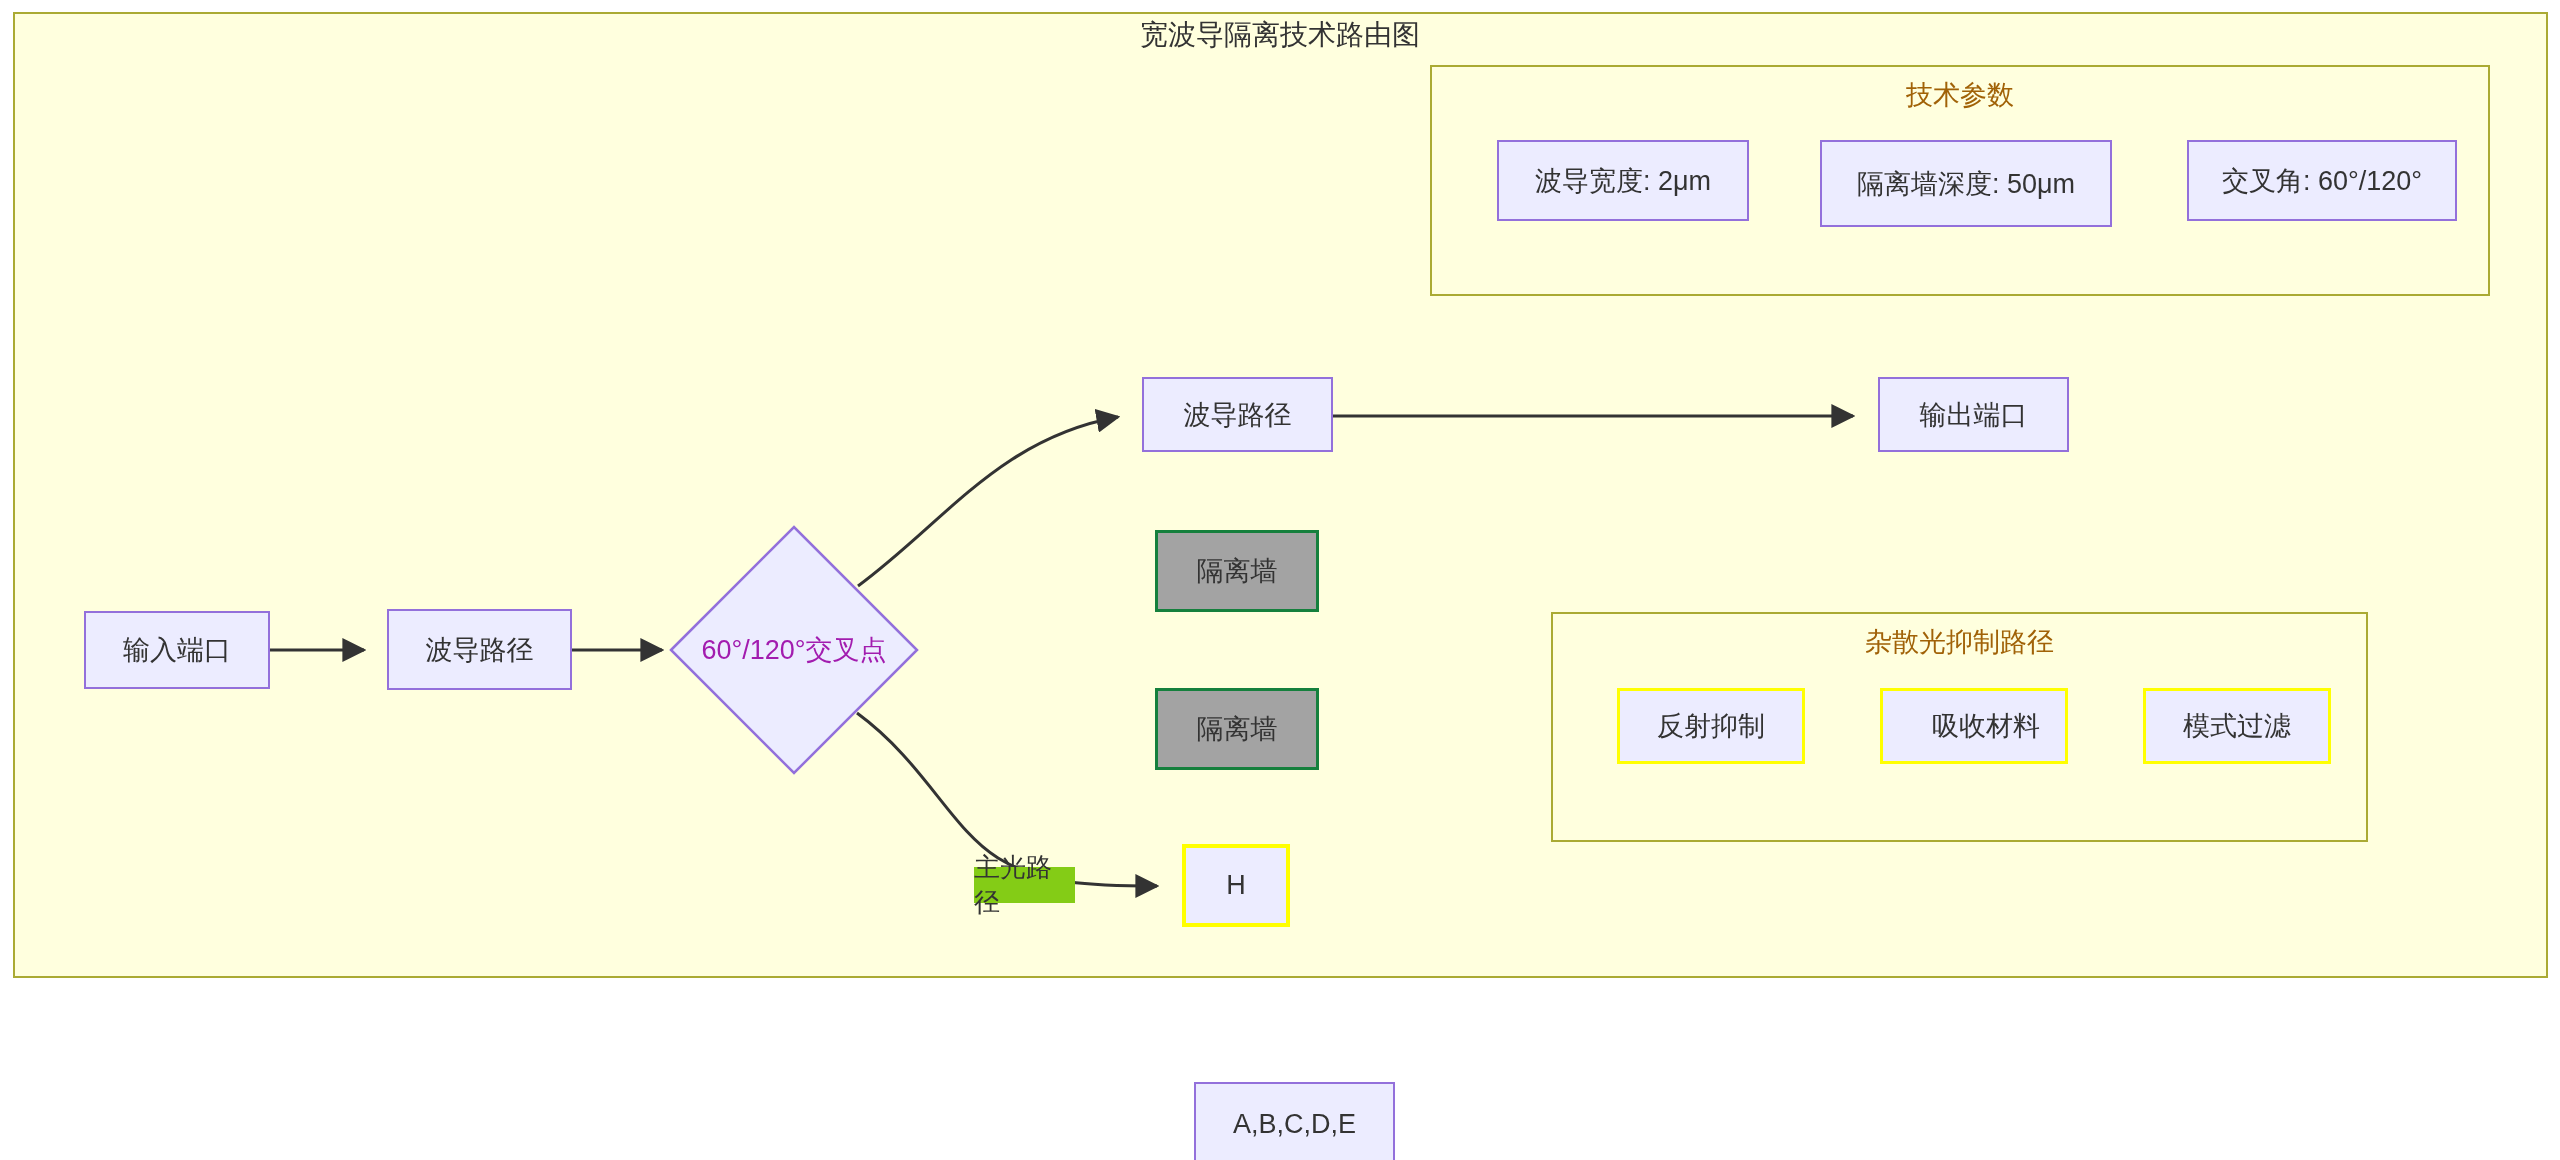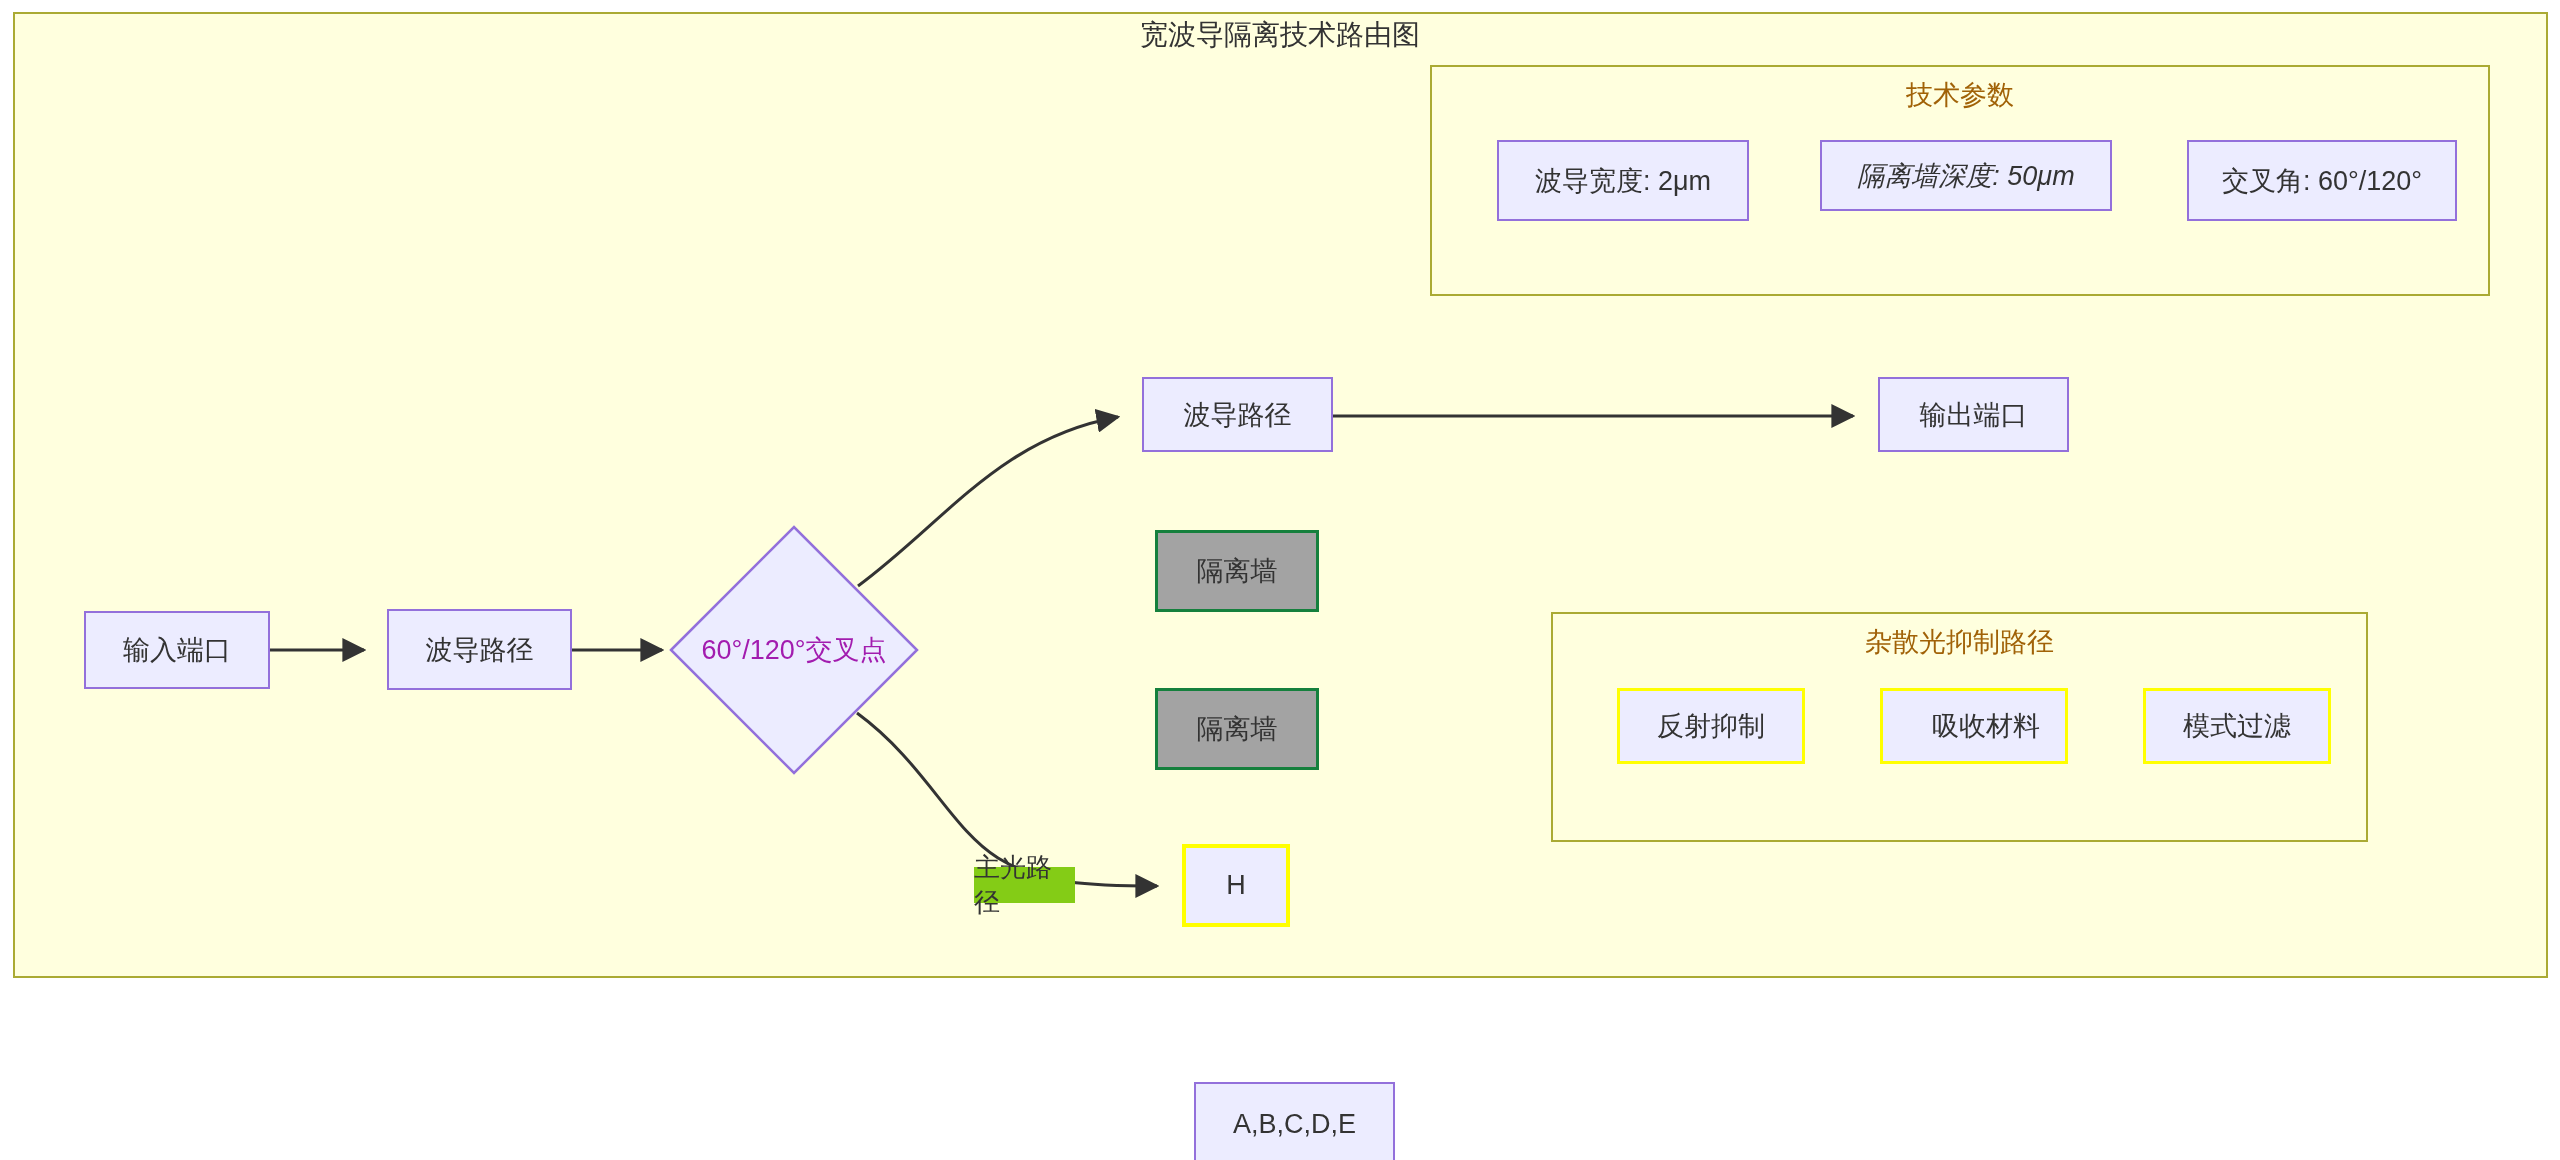--- a/index.html
+++ b/index.html
@@ -64,21 +64,21 @@
   .n-wg-left      { left: 372px;  top: 609px;  width: 185px; height: 81px; }
   .n-wg-top       { left: 1127px; top: 377px;  width: 191px; height: 75px; }
   .n-output       { left: 1863px; top: 377px;  width: 191px; height: 75px; }
   .n-iso1         { left: 1140px; top: 530px;  width: 164px; height: 82px; }
   .n-iso2         { left: 1140px; top: 688px;  width: 164px; height: 82px; }
   .n-h            { left: 1167px; top: 844px;  width: 108px; height: 83px; }
   .n-abcde        { left: 1179px; top: 1082px; width: 201px; height: 84px; }
 
   
   .n-p1 { left: 1482px; top: 140px; width: 252px; height: 81px; }
-  .n-p2 { left: 1805px; top: 140px; width: 292px; height: 71px; font-style: italic; }
+  .n-p2 { left: 1805px; top: 140px; width: 292px; height: 87px; }
   .n-p3 { left: 2172px; top: 140px; width: 270px; height: 81px; }
 
   
   .n-s1 { left: 1602px; top: 688px; width: 188px; height: 76px; }
   .n-s2 { left: 1865px; top: 688px; width: 188px; height: 76px; padding-left: 24px; }
   .n-s3 { left: 2128px; top: 688px; width: 188px; height: 76px; }
 
   
   .diamond-label {
     position: absolute;

